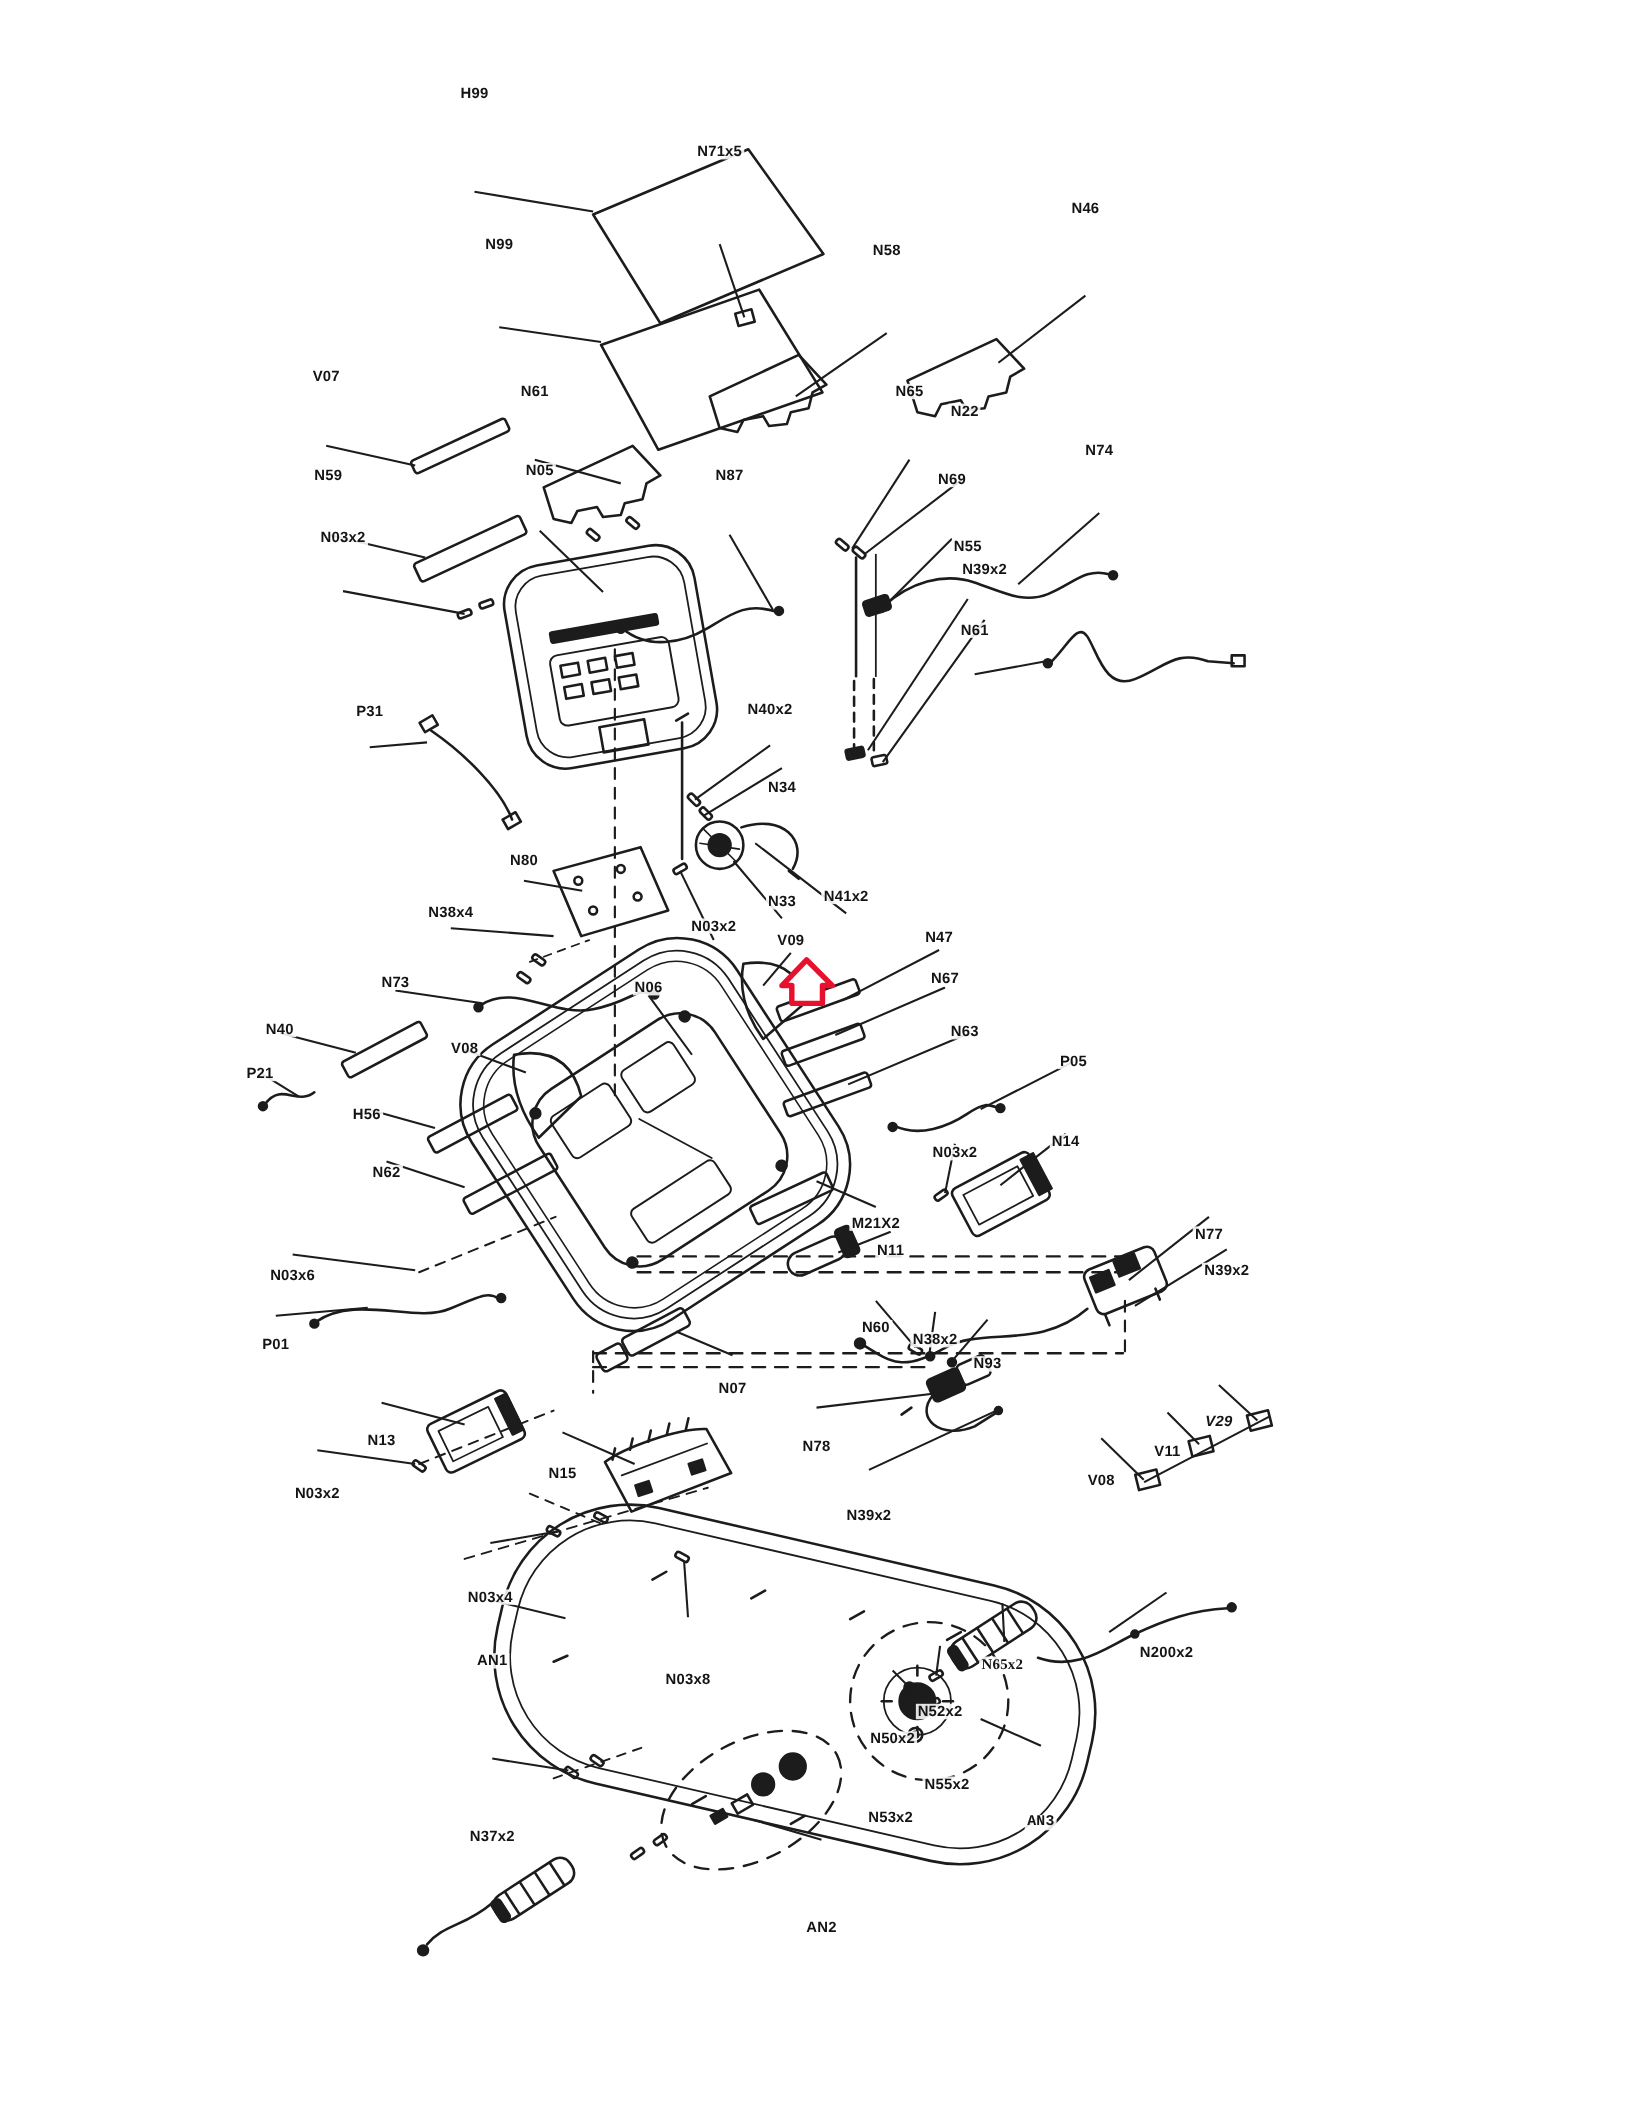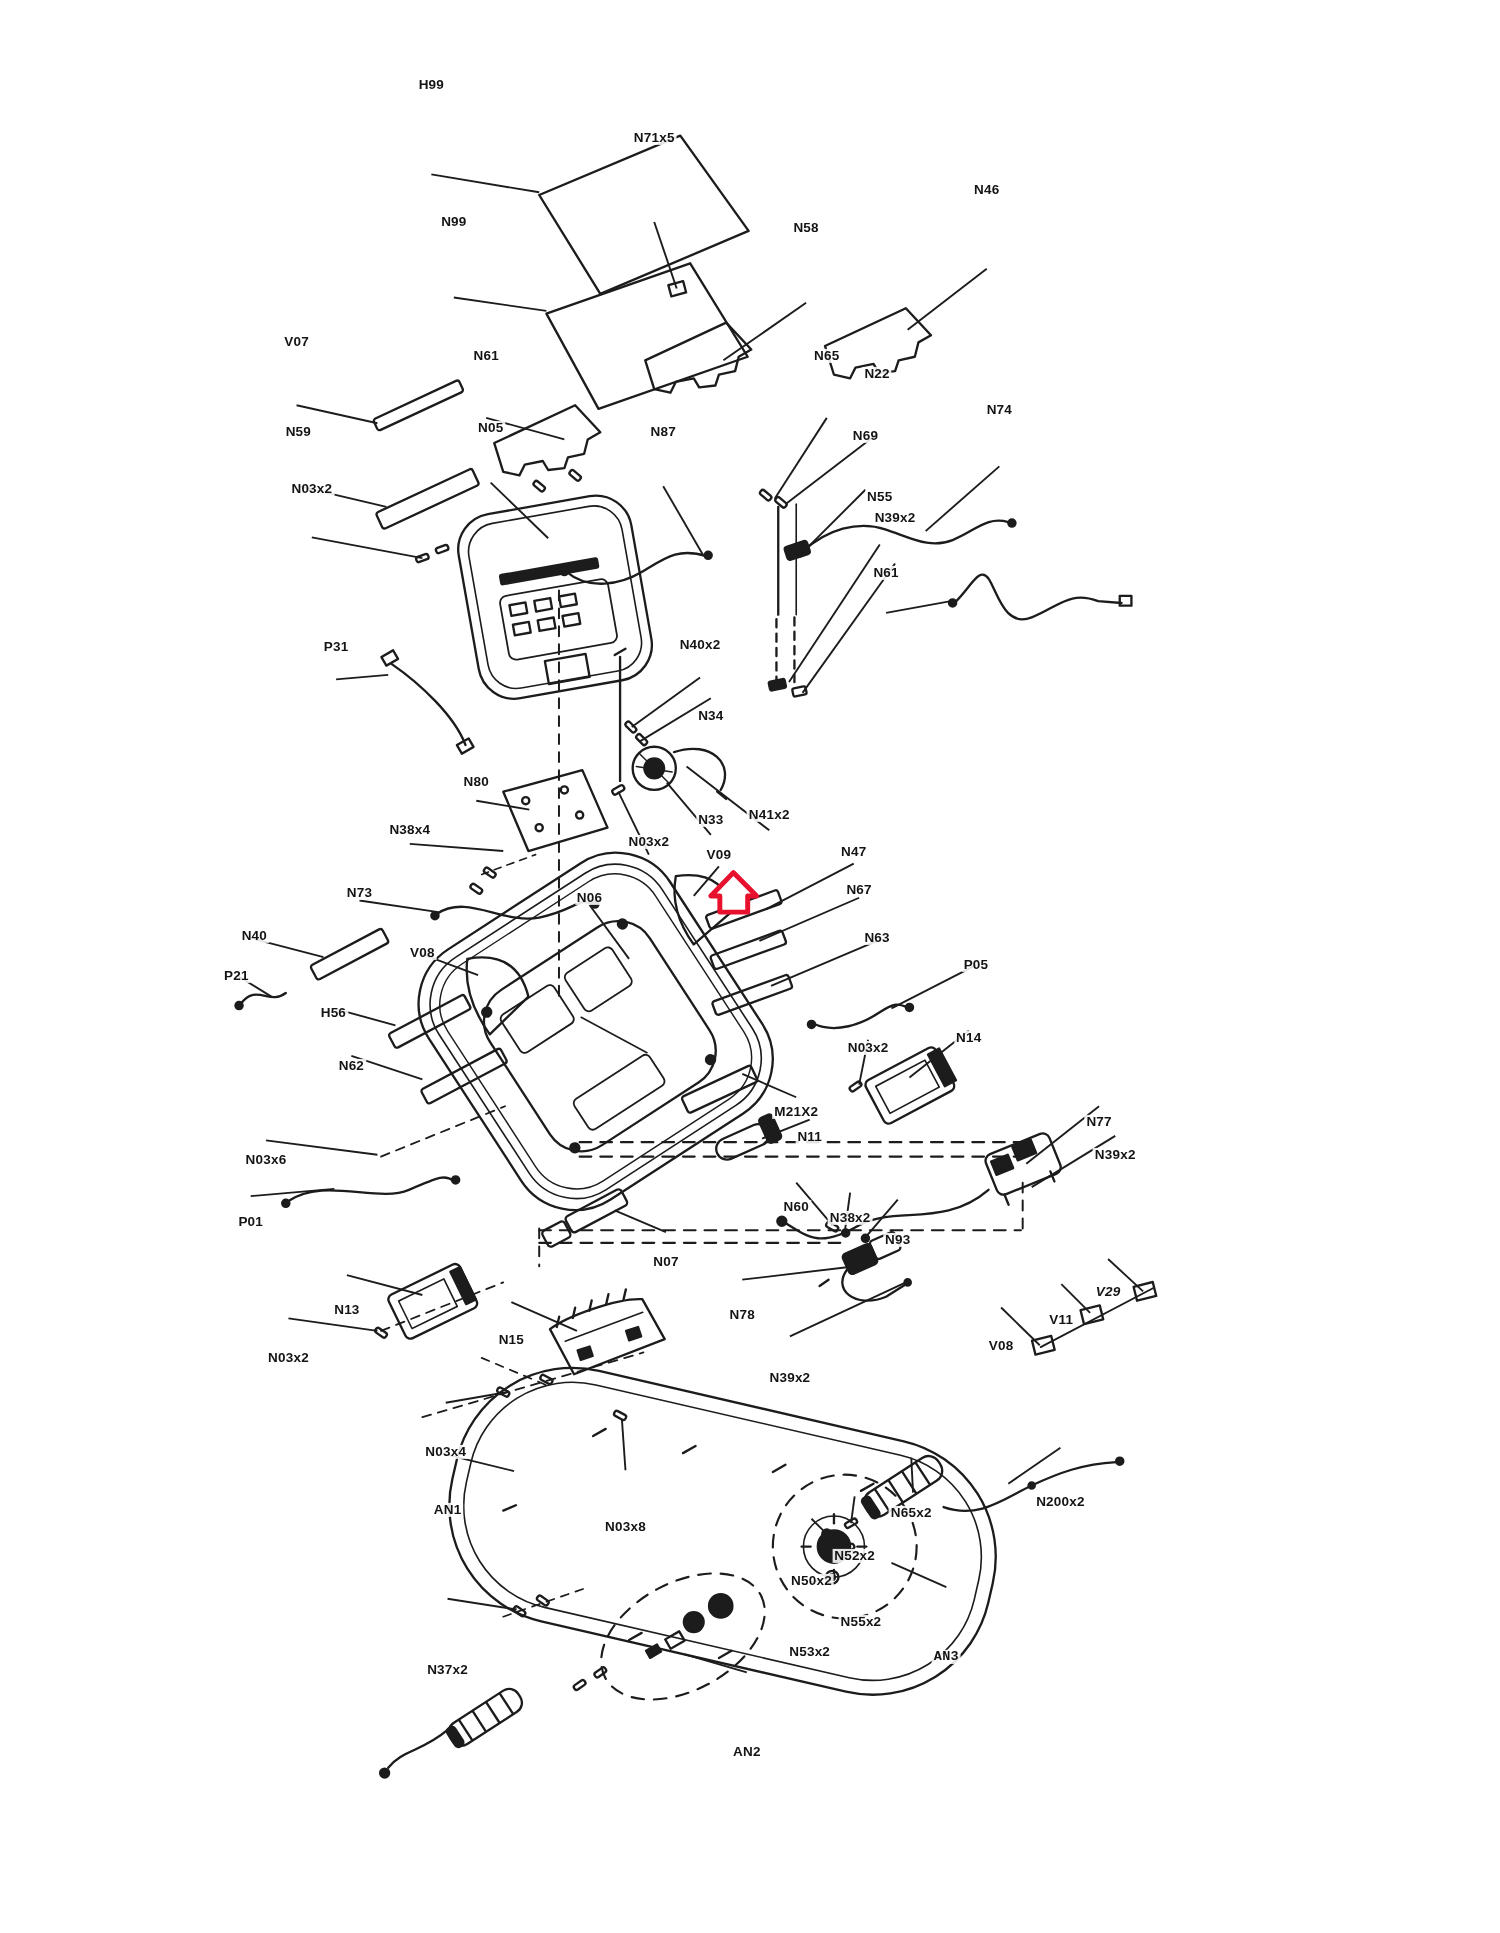--- a/index.html
+++ b/index.html
@@ -418,21 +418,21 @@
     <span class="part-label" style="left: 37.9333%; top: 69.3223%;">N15</span>
     <span class="part-label" style="left: 55.0667%; top: 68.029%;">N78</span>
     <span class="part-label" style="left: 82.2%; top: 66.8391%; font-style: italic;">V29</span>
     <span class="part-label" style="left: 78.7333%; top: 68.2876%;">V11</span>
     <span class="part-label" style="left: 74.2667%; top: 69.6327%;">V08</span>
     <span class="part-label" style="left: 58.6%; top: 71.2882%;">N39x2</span>
     <span class="part-label" style="left: 21.4%; top: 70.2535%;">N03x2</span>
     <span class="part-label" style="left: 33.0667%; top: 75.1164%;">N03x4</span>
     <span class="part-label" style="left: 33.2%; top: 78.1169%;">AN1</span>
     <span class="part-label" style="left: 46.4%; top: 78.9964%;">N03x8</span>
-    <span class="part-label" style="left: 67.6%; top: 78.2721%;">N65x2</span>
+    <span class="part-label" style="left: 67.6%; top: 78.2721%; font-family: Liberation Serif, serif;">N65x2</span>
     <span class="part-label" style="left: 78.6667%; top: 77.7031%;">N200x2</span>
     <span class="part-label" style="left: 63.4%; top: 80.4966%;">N52x2</span>
     <span class="part-label" style="left: 60.2%; top: 81.79%;">N50x2</span>
     <span class="part-label" style="left: 63.8667%; top: 83.911%;">N55x2</span>
     <span class="part-label" style="left: 60.0667%; top: 85.463%;">N53x2</span>
     <span class="part-label" style="left: 70.2%; top: 85.7217%; font-family: Liberation Mono, monospace;">AN3</span>
     <span class="part-label" style="left: 33.2%; top: 86.3942%;">N37x2</span>
     <span class="part-label" style="left: 55.4%; top: 90.6363%;">AN2</span>
   </div>
 

